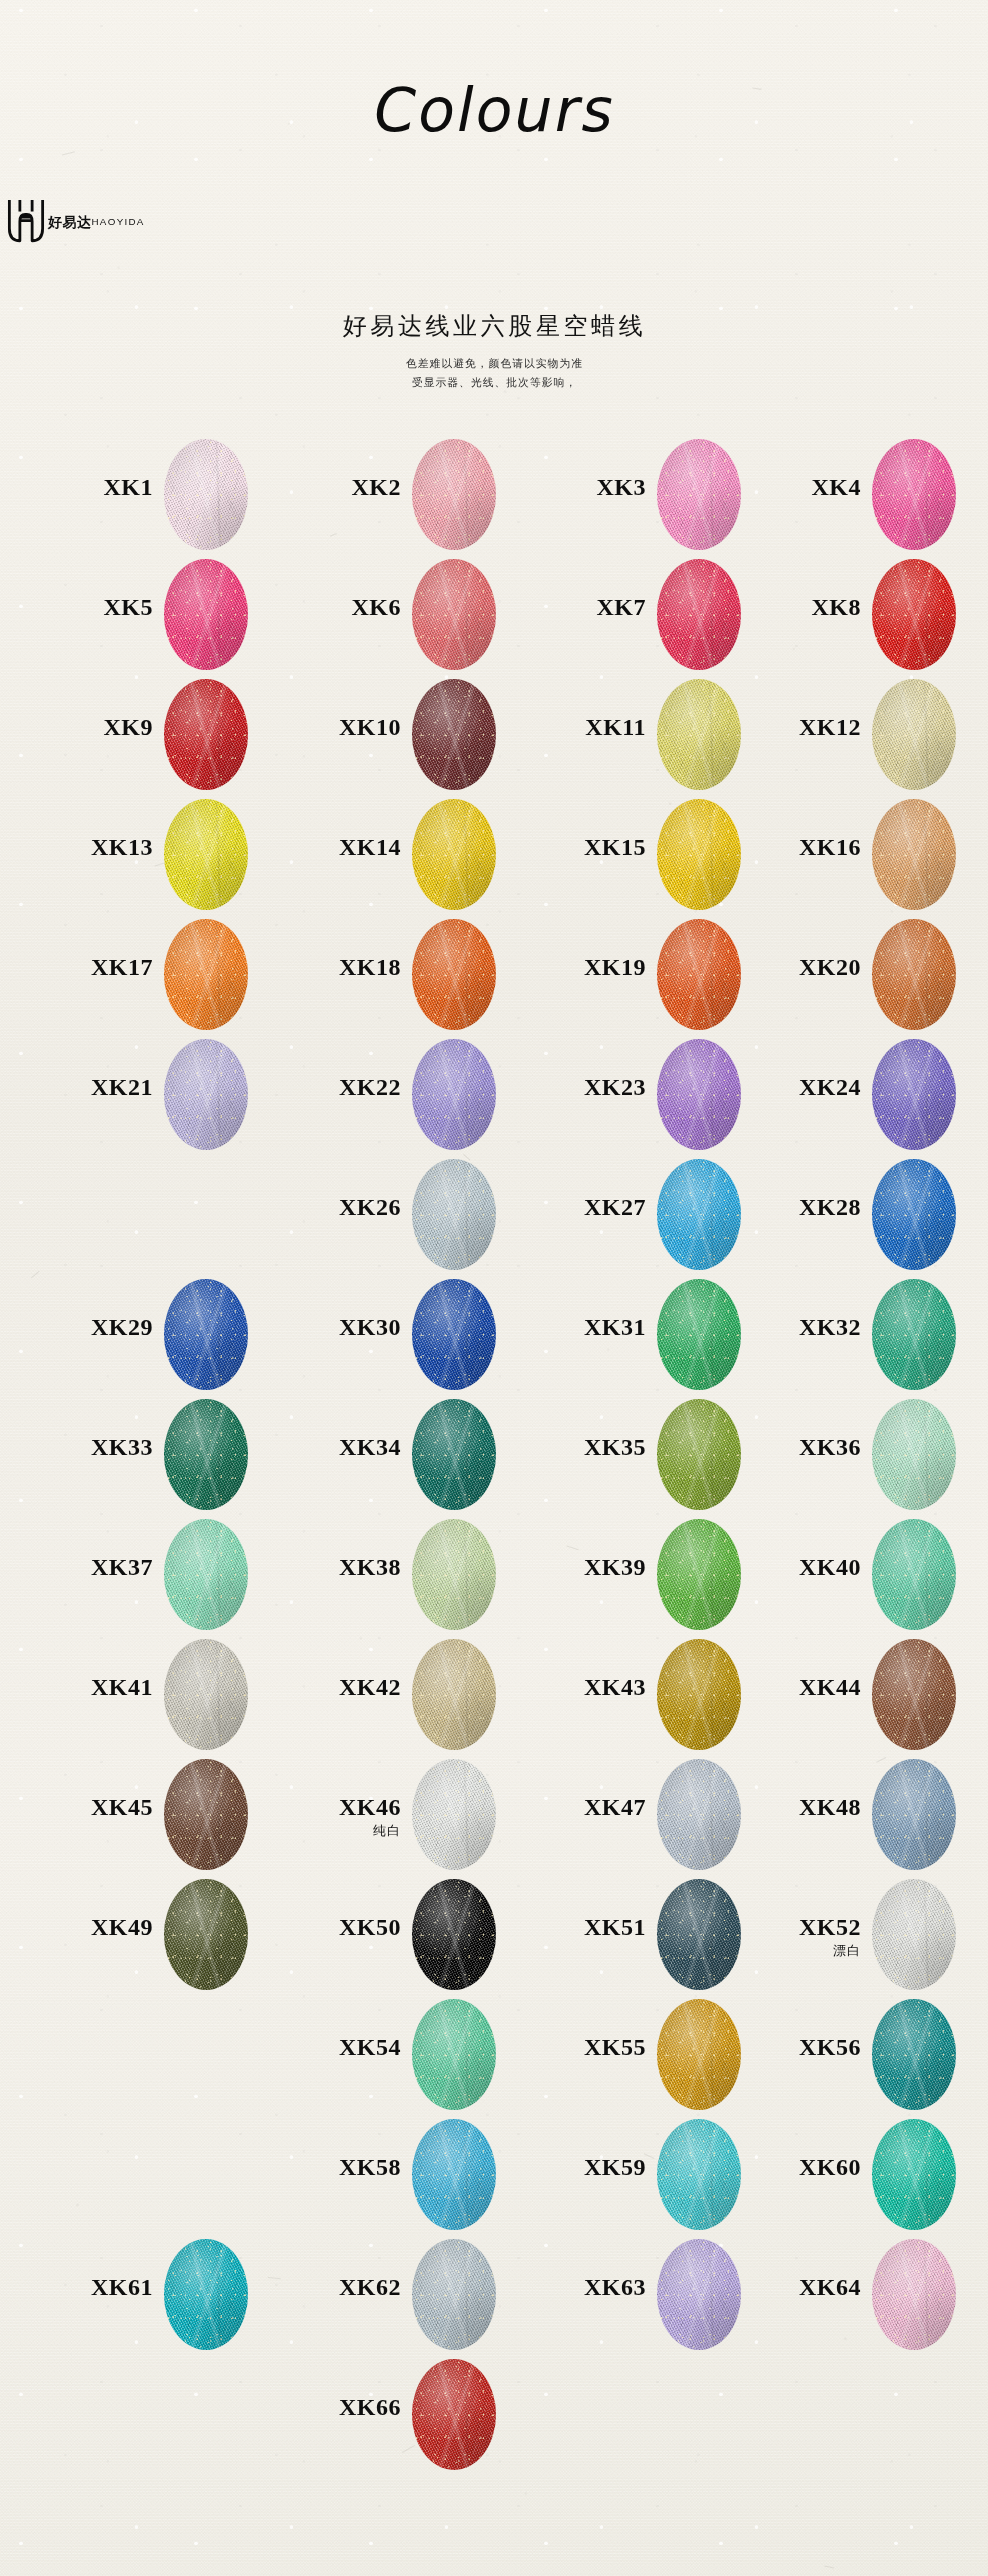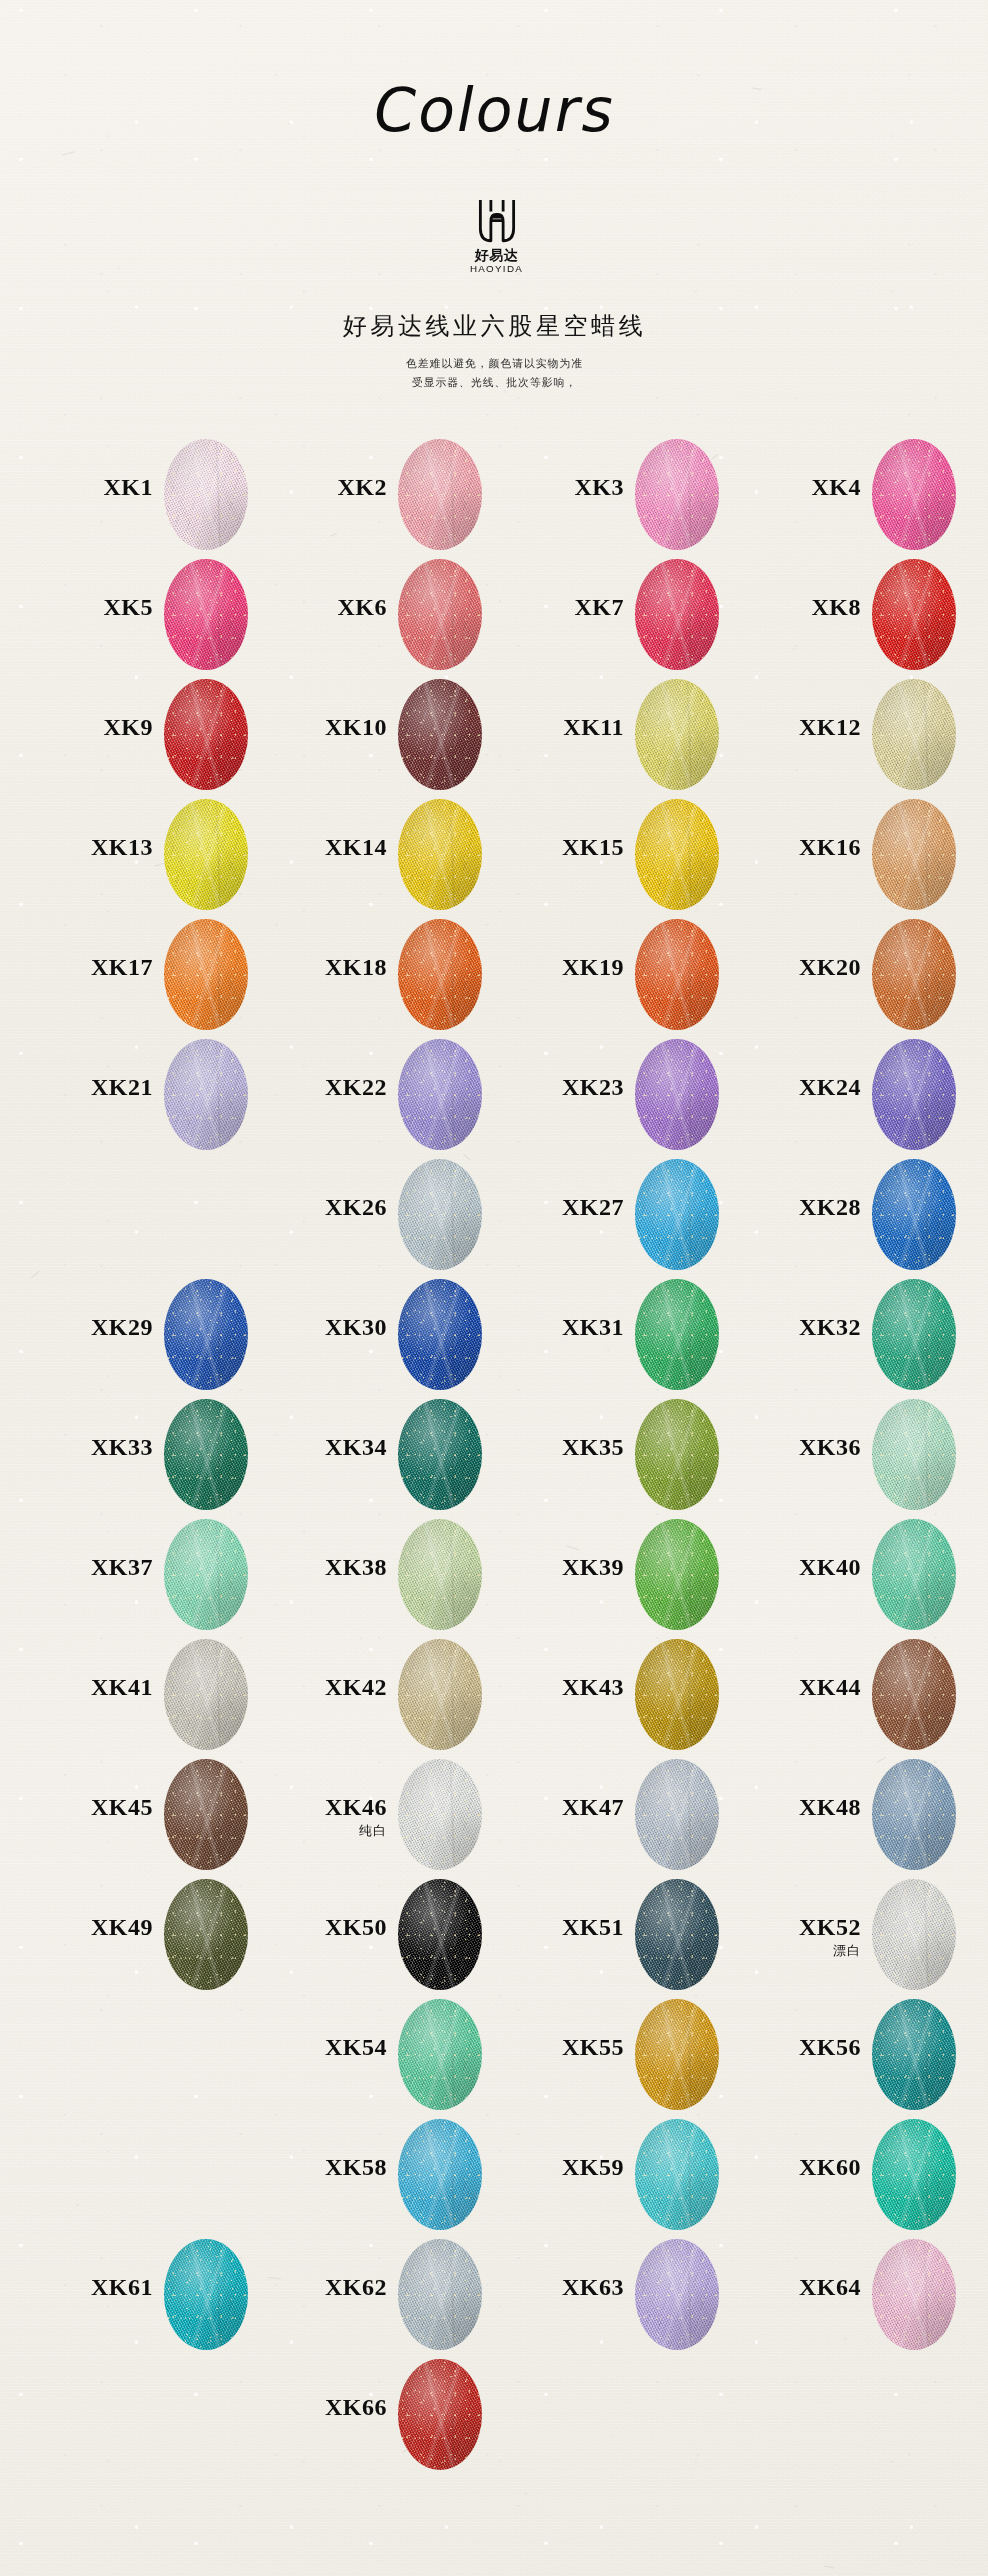--- a/index.html
+++ b/index.html
@@ -50,21 +50,20 @@
     font-style: italic;
     letter-spacing: 2.1px;
     color: #0d0d0d;
   }
 
   .logo-block {
     position: absolute;
     left: 4px; right: 0;
     top: 197px;
     display: flex;
-    flex-direction: column;
     align-items: center;
   }
   .logo-mark { width: 44px; height: 49px; display:block; }
   .logo-cn {
     margin-top: 2.1px;
     font-family: "DejaVu Sans", sans-serif;
     font-size: 14px;
     font-weight: 700;
     letter-spacing: 0.5px;
     color: #111;
@@ -113,22 +112,22 @@
     position: relative;
     height: 120px;
   }
   .cell {
     position: absolute;
     top: 0;
     width: 242px;
     height: 120px;
   }
   .cell.c0 { left: 47px; }
-  .cell.c1 { left: 281px; }
-  .cell.c2 { left: 518px; }
+  .cell.c1 { left: 295px; }
+  .cell.c2 { left: 540px; }
   .cell.c3 { left: 755px; }
 
   .label {
     position: absolute;
     left: 0;
     top: 40px;
     width: 106px;
     text-align: right;
     font-family: "Liberation Serif", serif;
     font-weight: 700;

